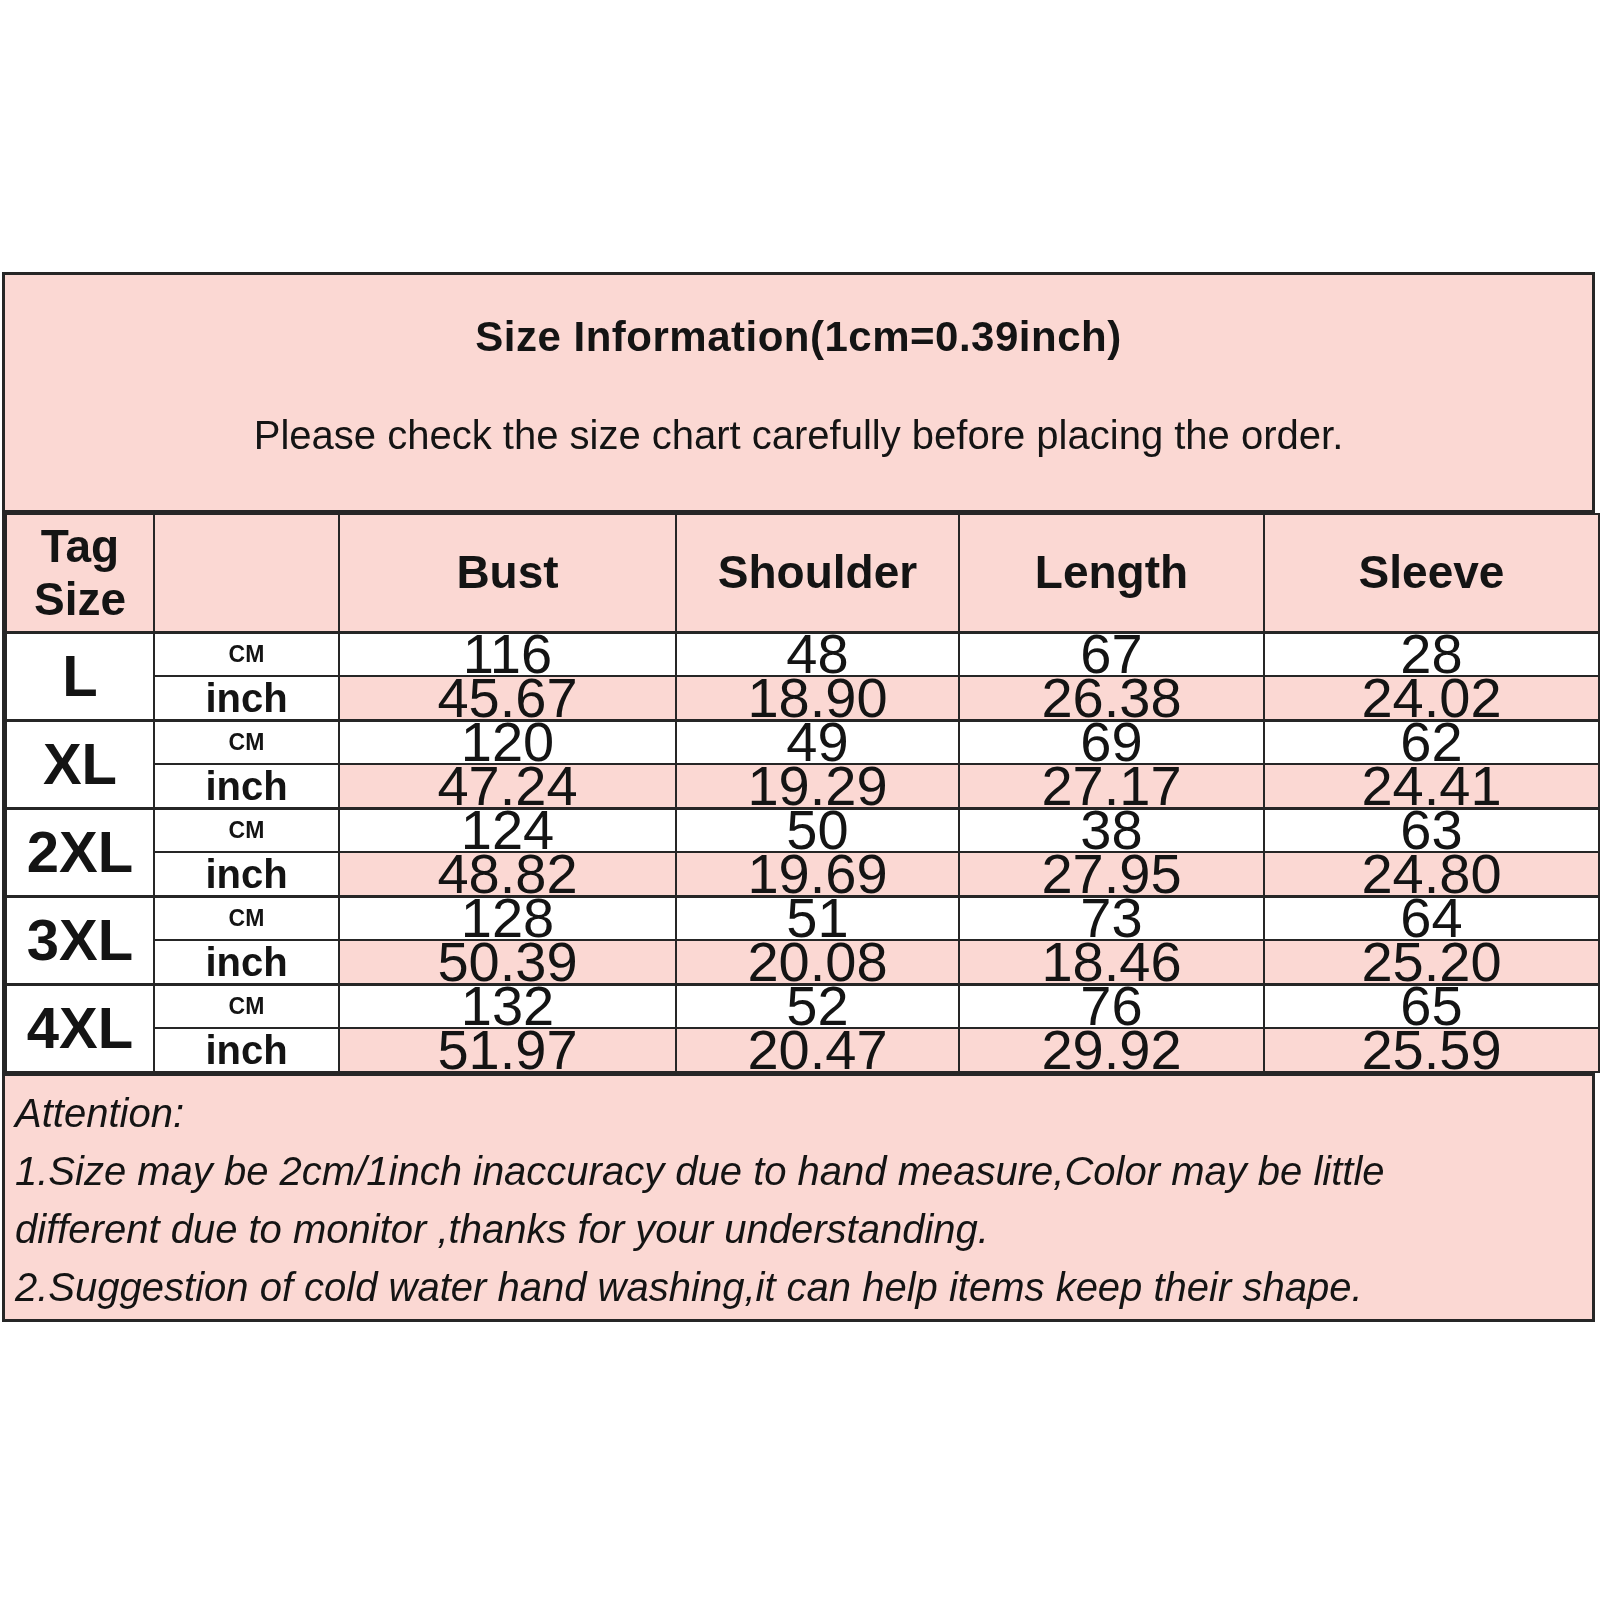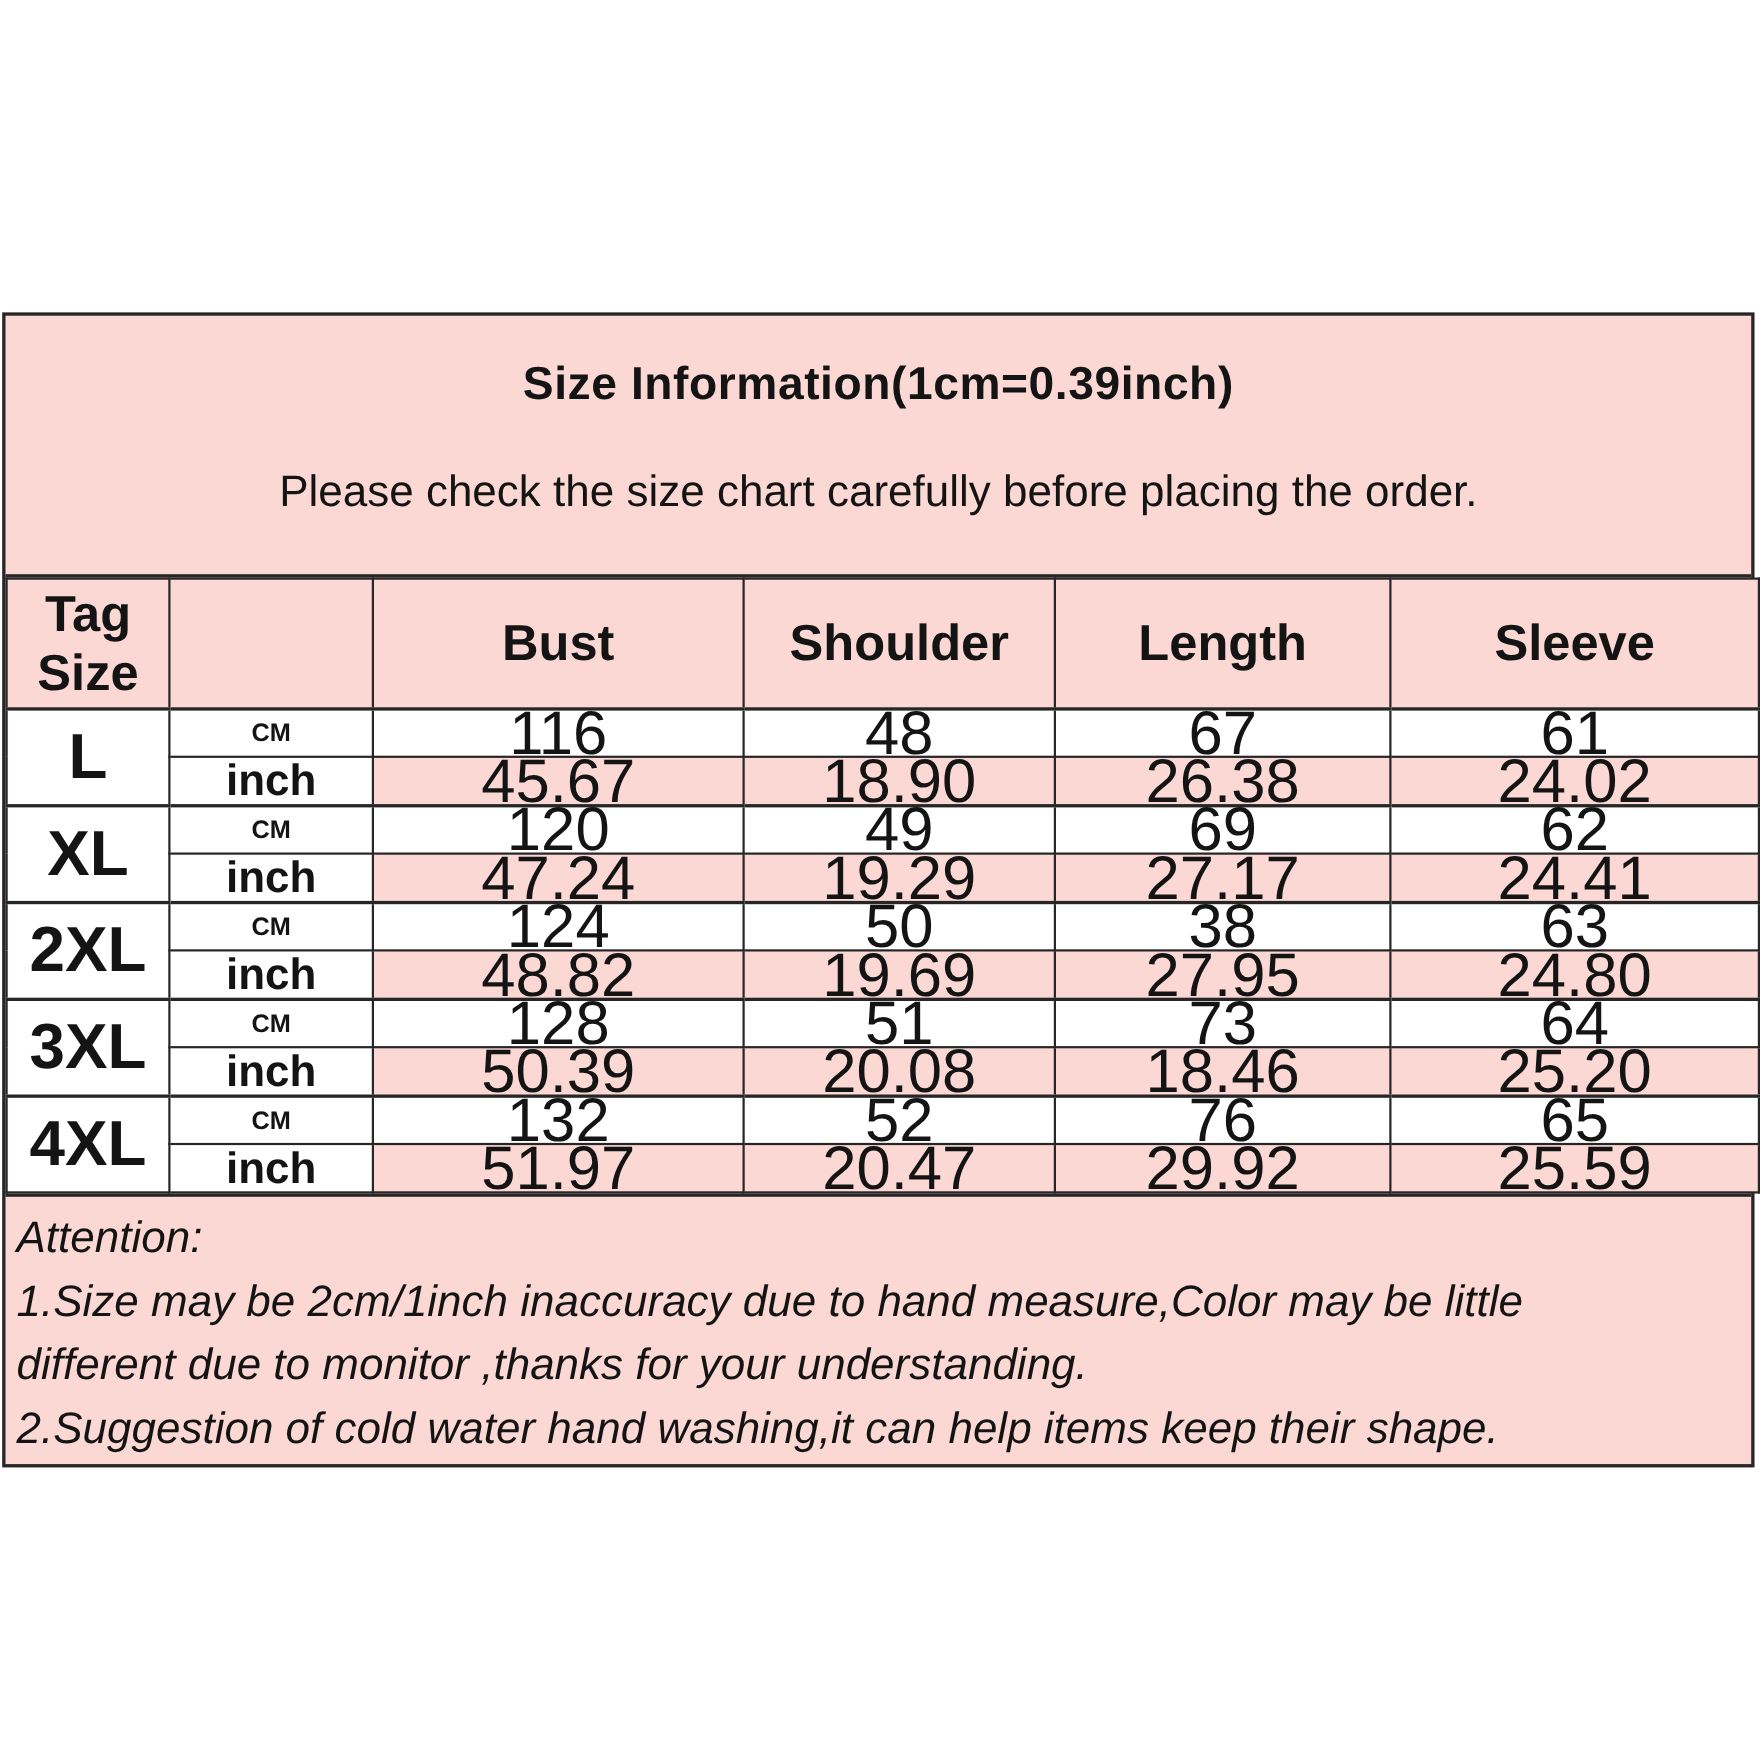--- a/index.html
+++ b/index.html
@@ -11,21 +11,20 @@
     position: relative;
   }
   .sheet {
     position: absolute;
     left: 2px; top: 272px;
     width: 1593px; height: 1050px;
     border: 3px solid #262626;
     background: #fbd8d3;
     display: flex;
     flex-direction: column;
-    margin-top: 12px;
   }
   
   .title-sec {
     height: 238px;
     flex: 0 0 238px;
     border-bottom: 3px solid #262626;
     display: flex;
     flex-direction: column;
     align-items: center;
   }
@@ -109,21 +108,21 @@
         <th>Length</th>
         <th>Sleeve</th>
       </tr>
 
       <tr class="cm-row group-start">
         <th class="tag-cell" rowspan="2">L</th>
         <td class="unit-cell unit-cm">CM</td>
         <td class="val">116</td>
         <td class="val">48</td>
         <td class="val">67</td>
-        <td class="val">61</td>
+        <td class="val">28</td>
       </tr>
       <tr class="inch-row">
         <td class="unit-cell unit-inch">inch</td>
         <td class="val">45.67</td>
         <td class="val">18.90</td>
         <td class="val">26.38</td>
         <td class="val">24.02</td>
       </tr>
 
       <tr class="cm-row group-start">

